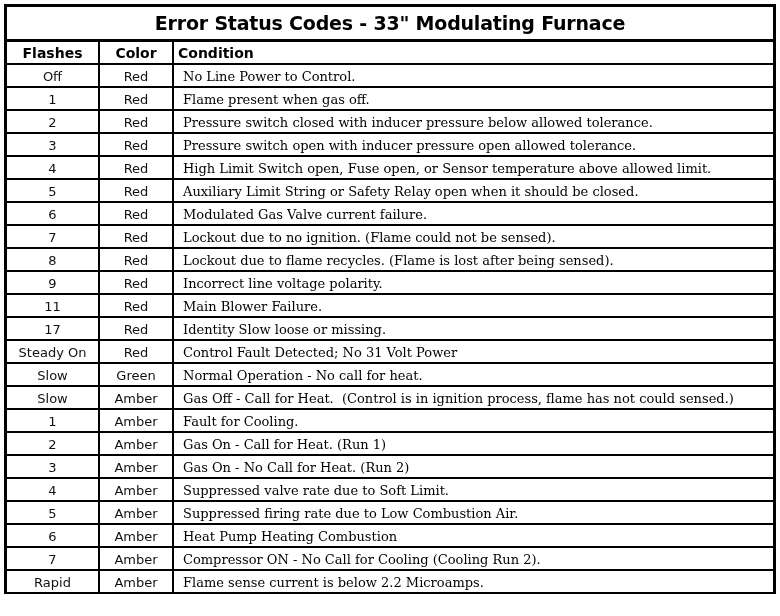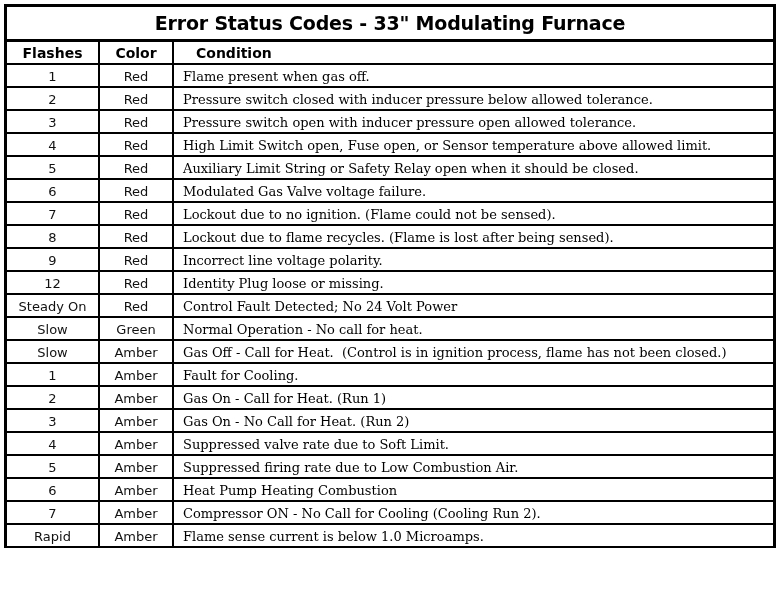--- a/index.html
+++ b/index.html
@@ -84,21 +84,21 @@
     border-bottom: 3px solid #000000;
   }
   .th-inner {
     font-family: "DejaVu Sans", sans-serif;
     font-weight: bold;
     font-size: 14px;
     line-height: 1;
     color: #000000;
   }
   .th-center { text-align: center; }
-  .th-left   { text-align: left; padding-left: 22px; }
+  .th-left   { text-align: left; padding-left: 4px; }
 
   
   .cell-flashes, .cell-color {
     text-align: center;
   }
   .cell-flashes span, .cell-color span {
     font-family: "DejaVu Sans", sans-serif;
     font-size: 13px;
     line-height: 1;
     color: #111111;
@@ -141,20 +141,25 @@
           <th>
             <div class="th-inner th-center">Color</div>
           </th>
           <th>
             <div class="th-inner th-left">Condition</div>
           </th>
         </tr>
       </thead>
       <tbody id="codes-body">
           <tr>
+            <td class="cell-flashes"><span>Off</span></td>
+            <td class="cell-color"><span>Red</span></td>
+            <td class="cell-cond"><span>No Line Power to Control.</span></td>
+          </tr>
+          <tr>
             <td class="cell-flashes"><span>1</span></td>
             <td class="cell-color"><span>Red</span></td>
             <td class="cell-cond"><span>Flame present when gas off.</span></td>
           </tr>
           <tr>
             <td class="cell-flashes"><span>2</span></td>
             <td class="cell-color"><span>Red</span></td>
             <td class="cell-cond"><span>Pressure switch closed with inducer pressure below allowed tolerance.</span></td>
           </tr>
           <tr>
@@ -168,56 +173,61 @@
             <td class="cell-cond"><span>High Limit Switch open, Fuse open, or Sensor temperature above allowed limit.</span></td>
           </tr>
           <tr>
             <td class="cell-flashes"><span>5</span></td>
             <td class="cell-color"><span>Red</span></td>
             <td class="cell-cond"><span>Auxiliary Limit String or Safety Relay open when it should be closed.</span></td>
           </tr>
           <tr>
             <td class="cell-flashes"><span>6</span></td>
             <td class="cell-color"><span>Red</span></td>
-            <td class="cell-cond"><span>Modulated Gas Valve voltage failure.</span></td>
+            <td class="cell-cond"><span>Modulated Gas Valve current failure.</span></td>
           </tr>
           <tr>
             <td class="cell-flashes"><span>7</span></td>
             <td class="cell-color"><span>Red</span></td>
             <td class="cell-cond"><span>Lockout due to no ignition. (Flame could not be sensed).</span></td>
           </tr>
           <tr>
             <td class="cell-flashes"><span>8</span></td>
             <td class="cell-color"><span>Red</span></td>
             <td class="cell-cond"><span>Lockout due to flame recycles. (Flame is lost after being sensed).</span></td>
           </tr>
           <tr>
             <td class="cell-flashes"><span>9</span></td>
             <td class="cell-color"><span>Red</span></td>
             <td class="cell-cond"><span>Incorrect line voltage polarity.</span></td>
           </tr>
           <tr>
-            <td class="cell-flashes"><span>12</span></td>
-            <td class="cell-color"><span>Red</span></td>
-            <td class="cell-cond"><span>Identity Plug loose or missing.</span></td>
+            <td class="cell-flashes"><span>11</span></td>
+            <td class="cell-color"><span>Red</span></td>
+            <td class="cell-cond"><span>Main Blower Failure.</span></td>
+          </tr>
+          <tr>
+            <td class="cell-flashes"><span>17</span></td>
+            <td class="cell-color"><span>Red</span></td>
+            <td class="cell-cond"><span>Identity Slow loose or missing.</span></td>
           </tr>
           <tr>
             <td class="cell-flashes"><span>Steady On</span></td>
             <td class="cell-color"><span>Red</span></td>
-            <td class="cell-cond"><span>Control Fault Detected; No 24 Volt Power</span></td>
+            <td class="cell-cond"><span>Control Fault Detected; No 31 Volt Power</span></td>
           </tr>
           <tr>
             <td class="cell-flashes"><span>Slow</span></td>
             <td class="cell-color"><span>Green</span></td>
             <td class="cell-cond"><span>Normal Operation - No call for heat.</span></td>
           </tr>
           <tr>
             <td class="cell-flashes"><span>Slow</span></td>
             <td class="cell-color"><span>Amber</span></td>
-            <td class="cell-cond"><span>Gas Off - Call for Heat.  (Control is in ignition process, flame has not been closed.)</span></td>
+            <td class="cell-cond"><span>Gas Off - Call for Heat.  (Control is in ignition process, flame has not could sensed.)</span></td>
           </tr>
           <tr>
             <td class="cell-flashes"><span>1</span></td>
             <td class="cell-color"><span>Amber</span></td>
             <td class="cell-cond"><span>Fault for Cooling.</span></td>
           </tr>
           <tr>
             <td class="cell-flashes"><span>2</span></td>
             <td class="cell-color"><span>Amber</span></td>
             <td class="cell-cond"><span>Gas On - Call for Heat. (Run 1)</span></td>
@@ -243,19 +253,19 @@
             <td class="cell-cond"><span>Heat Pump Heating Combustion</span></td>
           </tr>
           <tr>
             <td class="cell-flashes"><span>7</span></td>
             <td class="cell-color"><span>Amber</span></td>
             <td class="cell-cond"><span>Compressor ON - No Call for Cooling (Cooling Run 2).</span></td>
           </tr>
           <tr>
             <td class="cell-flashes"><span>Rapid</span></td>
             <td class="cell-color"><span>Amber</span></td>
-            <td class="cell-cond"><span>Flame sense current is below 1.0 Microamps.</span></td>
+            <td class="cell-cond"><span>Flame sense current is below 2.2 Microamps.</span></td>
           </tr>
         </tbody>
     </table>
 
   </div>
 </div>
 
 </body></html>

